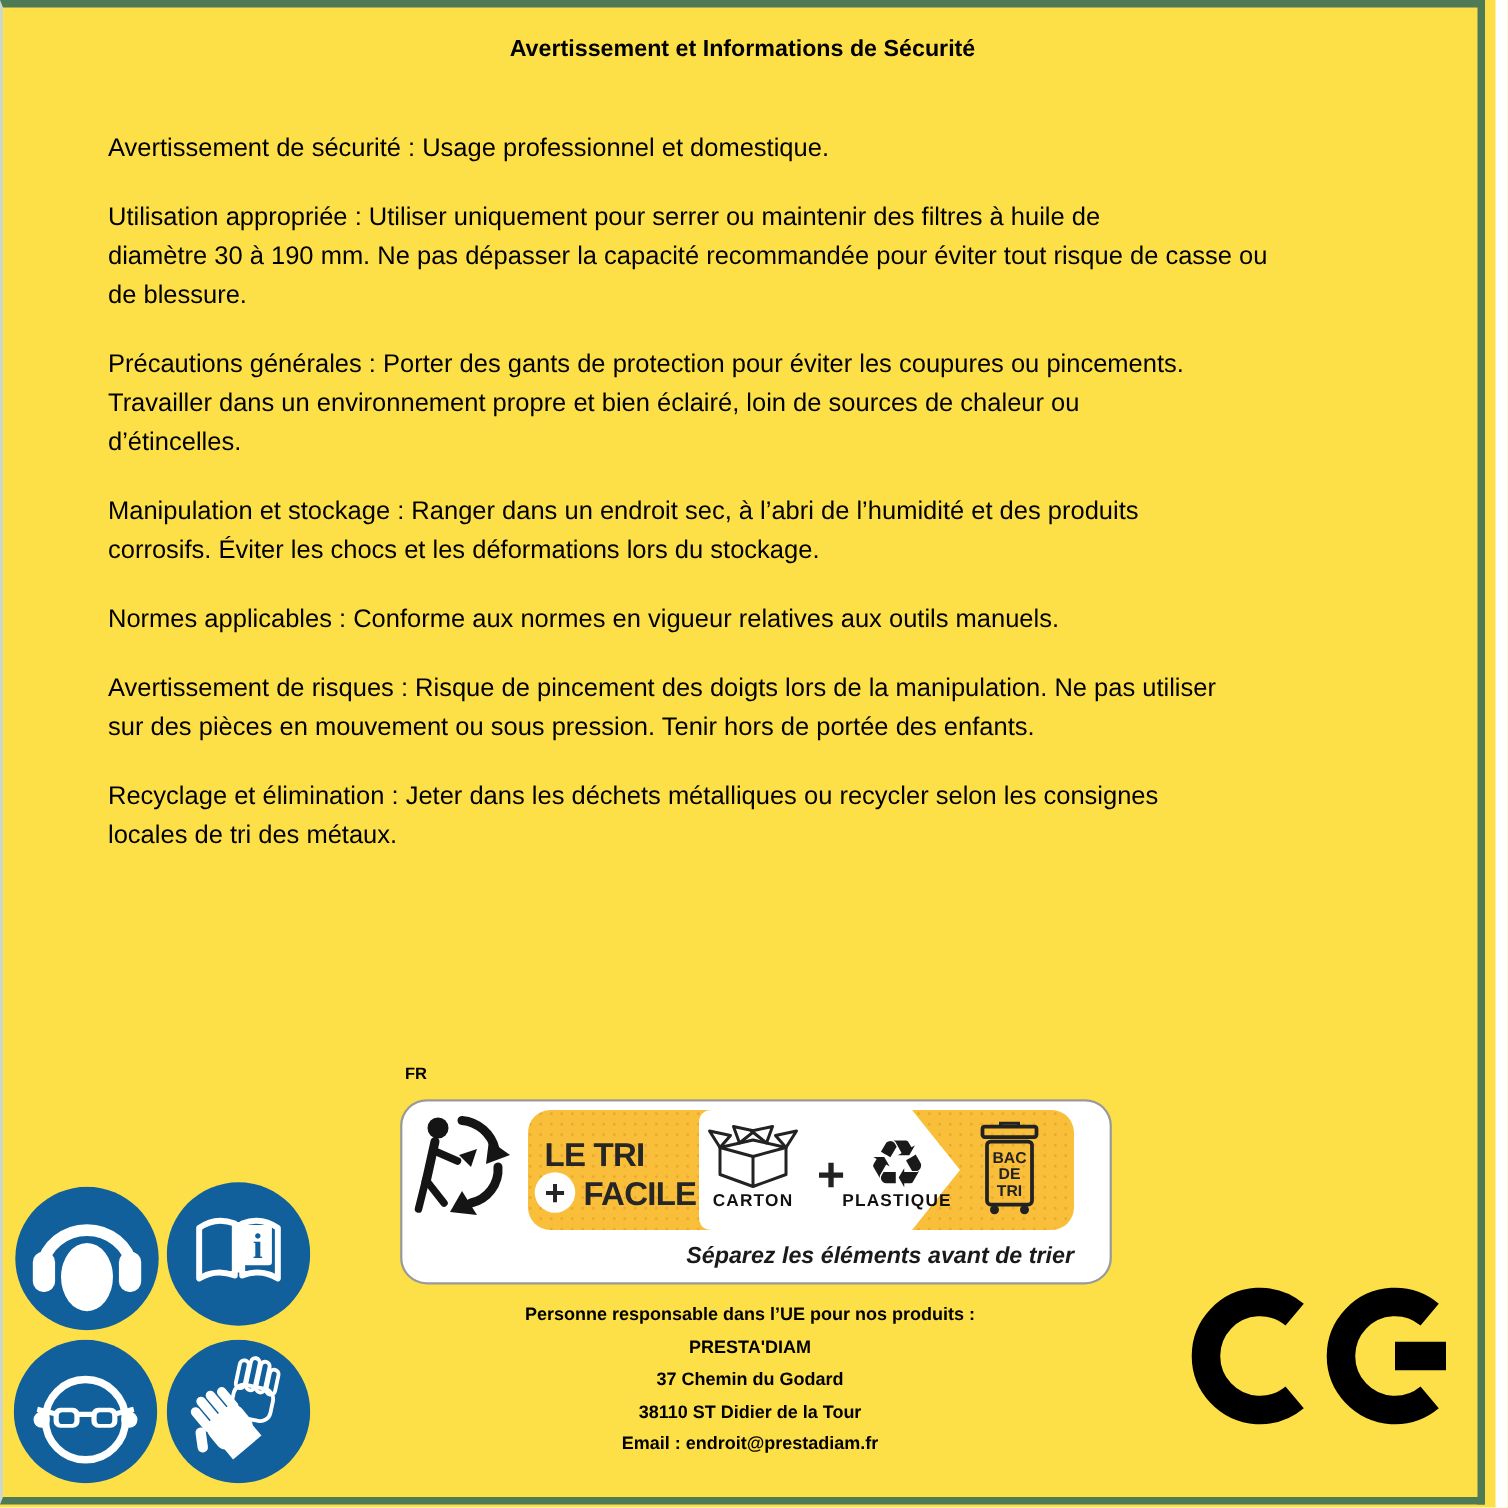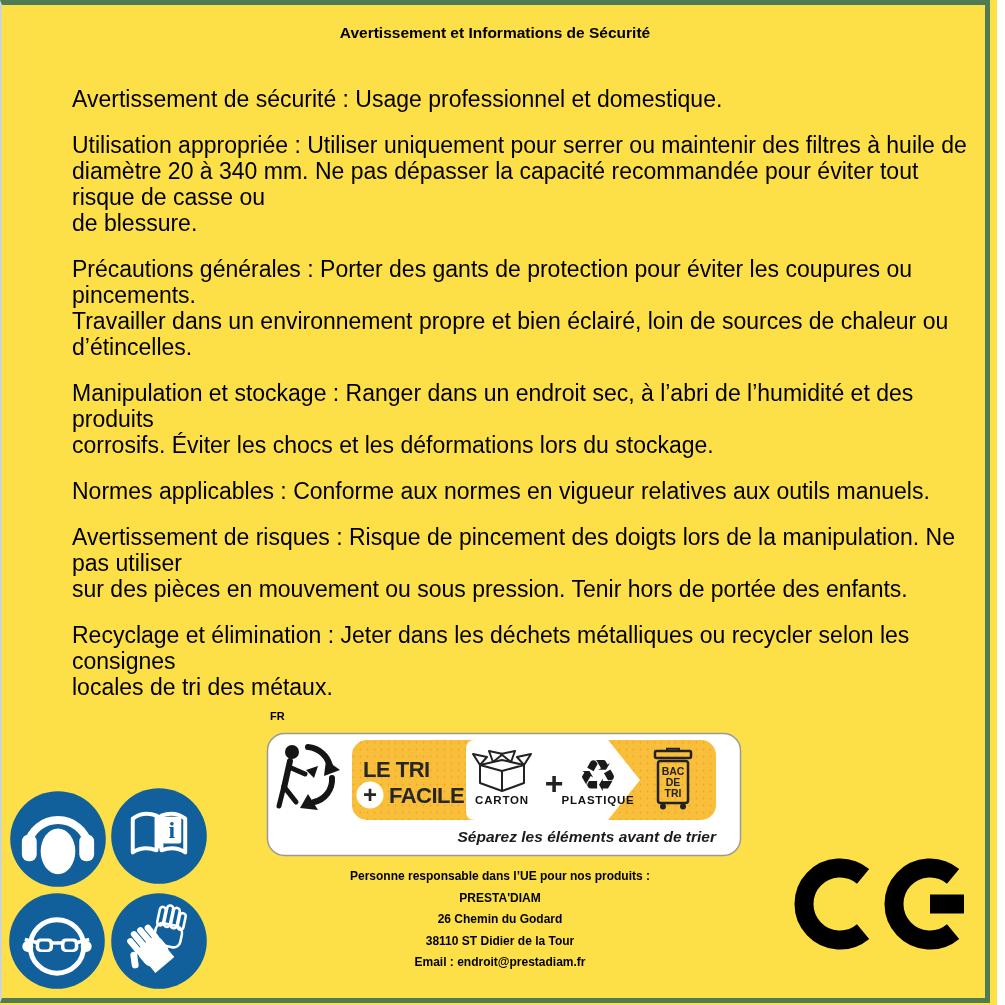--- a/index.html
+++ b/index.html
@@ -3,21 +3,21 @@
 <meta charset="utf-8">
 <style>
   html,body{margin:0;padding:0;background:#fff;}
   #page{position:relative;width:961px;height:1005px;background:#fde047;overflow:hidden;
         font-family:"Liberation Sans",sans-serif;color:#000;padding-left:36px;}
   .frame{position:absolute;left:0;top:0;width:990px;height:1003px;box-sizing:border-box;
          border-top:5px solid #4e7a55;border-right:5px solid #4e7a55;
          border-bottom:5px solid #4e7a55;border-left:2px solid #ccd6cd;pointer-events:none;}
   .title{position:absolute;top:24px;left:0;width:990px;text-align:center;
          font-weight:bold;font-size:15.5px;}
-  .content{position:absolute;left:72px;top:86px;width:905px;font-size:23px;line-height:26px;}
+  .content{position:absolute;left:72px;top:86px;width:905px;font-size:17px;line-height:26px;}
   .para{white-space:pre-line;margin:0 0 20px 0;}
   .picto{position:absolute;width:96px;height:96px;}
   #picto-ear{left:10px;top:791px;}
   #picto-book{left:111px;top:788px;}
   #picto-eye{left:9px;top:893px;}
   #picto-glove{left:111px;top:893px;}
   .infotri{position:absolute;left:266px;top:710px;width:478px;}
   .fr-code{font-weight:bold;font-size:11px;margin:0 0 2px 4px;height:20px;}
   .address{position:absolute;left:240px;top:866px;width:520px;text-align:center;
            font-weight:bold;font-size:12px;line-height:21.5px;}
@@ -29,21 +29,21 @@
 
 <div id="page">
 
   <div class="frame"></div>
 
   <div class="title">Avertissement et Informations de Sécurité</div>
 
   <div class="content">
     <p class="para">Avertissement de sécurité : Usage professionnel et domestique.</p>
     <p class="para">Utilisation appropriée : Utiliser uniquement pour serrer ou maintenir des filtres à huile de
-diamètre 20 à 340 mm. Ne pas dépasser la capacité recommandée pour éviter tout risque de casse ou
+diamètre 30 à 190 mm. Ne pas dépasser la capacité recommandée pour éviter tout risque de casse ou
 de blessure.</p>
     <p class="para">Précautions générales : Porter des gants de protection pour éviter les coupures ou pincements.
 Travailler dans un environnement propre et bien éclairé, loin de sources de chaleur ou
 d’étincelles.</p>
     <p class="para">Manipulation et stockage : Ranger dans un endroit sec, à l’abri de l’humidité et des produits
 corrosifs. Éviter les chocs et les déformations lors du stockage.</p>
     <p class="para">Normes applicables : Conforme aux normes en vigueur relatives aux outils manuels.</p>
     <p class="para">Avertissement de risques : Risque de pincement des doigts lors de la manipulation. Ne pas utiliser
 sur des pièces en mouvement ou sous pression. Tenir hors de portée des enfants.</p>
     <p class="para">Recyclage et élimination : Jeter dans les déchets métalliques ou recycler selon les consignes
@@ -159,21 +159,21 @@
         <text x="21" y="49" text-anchor="middle" font-weight="bold" font-size="10.5" fill="#222">TRI</text>
       </g>
 
       <text x="450" y="110" text-anchor="end" font-style="italic" font-weight="bold" font-size="15.5" fill="#1a1a1a">Séparez les éléments avant de trier</text>
     </svg>
   </div>
 
   <div class="address">
     <div>Personne responsable dans l’UE pour nos produits :</div>
     <div>PRESTA'DIAM</div>
-    <div>26 Chemin du Godard</div>
+    <div>37 Chemin du Godard</div>
     <div>38110 ST Didier de la Tour</div>
     <div>Email : endroit@prestadiam.fr</div>
   </div>
 
   <div class="ce">
     <span class="sr">CE</span>
     <svg width="190" height="112" viewBox="0 0 190 112">
       <path d="M73.1,28.4 A36,36 0 1 0 73.1,83.6" fill="none" stroke="#000" stroke-width="19"></path>
       <path d="M163.1,28.4 A36,36 0 1 0 163.1,83.6" fill="none" stroke="#000" stroke-width="19"></path>
       <path d="M140,56 L174,56" stroke="#000" stroke-width="19"></path>

